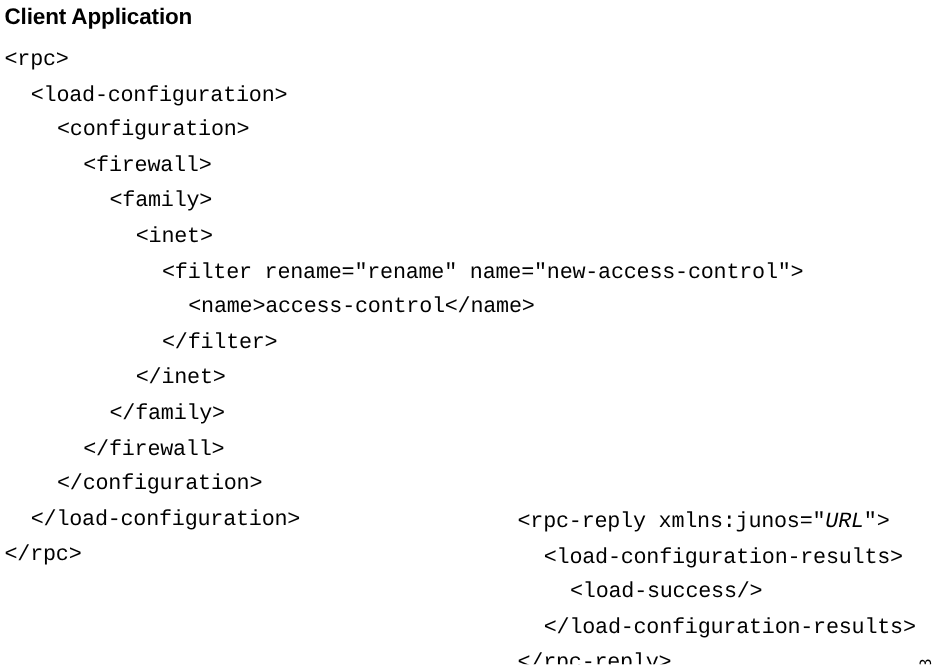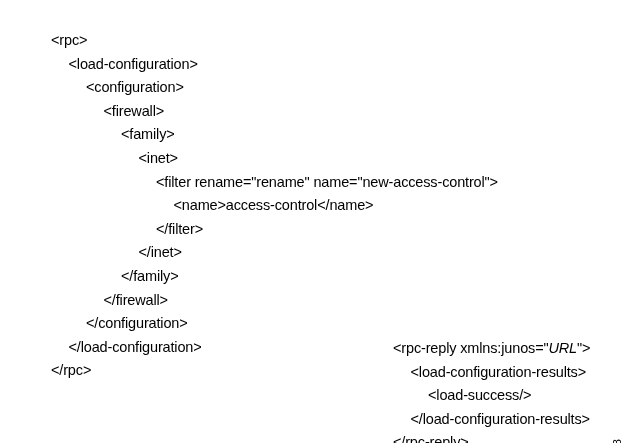--- a/index.html
+++ b/index.html
@@ -26,26 +26,25 @@
     font-weight: bold;
     letter-spacing: -0.1px;
     white-space: nowrap;
     line-height: 18px;
   }
   #header-client  { left: 3px;   top: 3px; }
   #header-server  { left: 345px; top: 3px; }
 
   .code-block {
     position: absolute;
-    font-family: Liberation Sans, sans-serif;
+    font-family: Liberation Mono, monospace;
     font-size: 14.5px;
     line-height: 23.6px;
     white-space: pre;
     letter-spacing: -0.15px;
-    margin-left: 48px;
   }
   #client-block { left: 3px;   top: 29px; }
   #server-block { left: 345px; top: 337px; }
 
   .code-line {
     display: block;
     white-space: pre;
     height: 23.6px;
   }
 
@@ -64,20 +63,21 @@
     transform: rotate(-90deg);
     transform-origin: 100% 100%;
     white-space: nowrap;
   }
 </style>
 </head>
 <body>
 
 <div id="figure">
 
+  <div class="col-header" id="header-client">Client Application</div>
 
 
   <div class="code-block" id="client-block"><span class="code-line" style="padding-left: 0px;">&lt;rpc&gt;</span><span class="code-line" style="padding-left: 17.5px;">&lt;load-configuration&gt;</span><span class="code-line" style="padding-left: 35px;">&lt;configuration&gt;</span><span class="code-line" style="padding-left: 52.5px;">&lt;firewall&gt;</span><span class="code-line" style="padding-left: 70px;">&lt;family&gt;</span><span class="code-line" style="padding-left: 87.5px;">&lt;inet&gt;</span><span class="code-line" style="padding-left: 105px;">&lt;filter rename="rename" name="new-access-control"&gt;</span><span class="code-line" style="padding-left: 122.5px;">&lt;name&gt;access-control&lt;/name&gt;</span><span class="code-line" style="padding-left: 105px;">&lt;/filter&gt;</span><span class="code-line" style="padding-left: 87.5px;">&lt;/inet&gt;</span><span class="code-line" style="padding-left: 70px;">&lt;/family&gt;</span><span class="code-line" style="padding-left: 52.5px;">&lt;/firewall&gt;</span><span class="code-line" style="padding-left: 35px;">&lt;/configuration&gt;</span><span class="code-line" style="padding-left: 17.5px;">&lt;/load-configuration&gt;</span><span class="code-line" style="padding-left: 0px;">&lt;/rpc&gt;</span></div>
 
   <div class="code-block" id="server-block"><span class="code-line" style="padding-left: 0px;">&lt;rpc-reply xmlns:junos="<span class="ital">URL</span>"&gt;</span><span class="code-line" style="padding-left: 17.5px;">&lt;load-configuration-results&gt;</span><span class="code-line" style="padding-left: 35px;">&lt;load-success/&gt;</span><span class="code-line" style="padding-left: 17.5px;">&lt;/load-configuration-results&gt;</span><span class="code-line" style="padding-left: 0px;">&lt;/rpc-reply&gt;</span></div>
 
   <div id="figure-id">T1143</div>
 
 </div>
 

